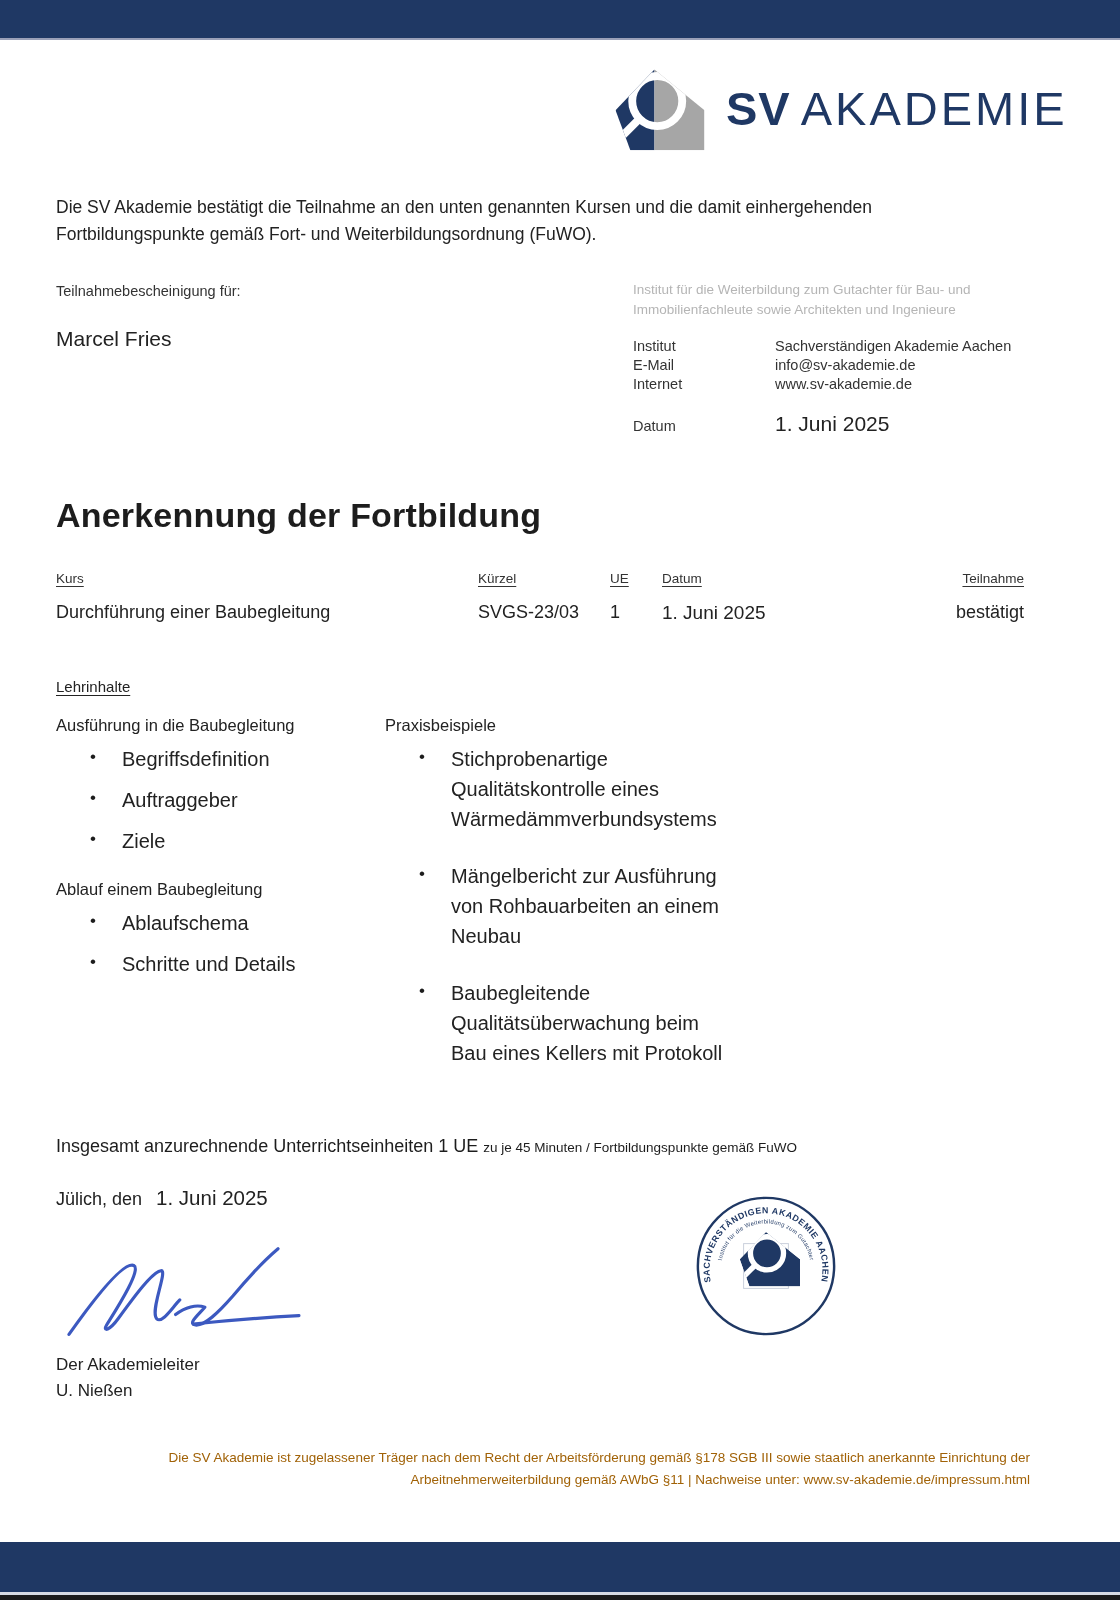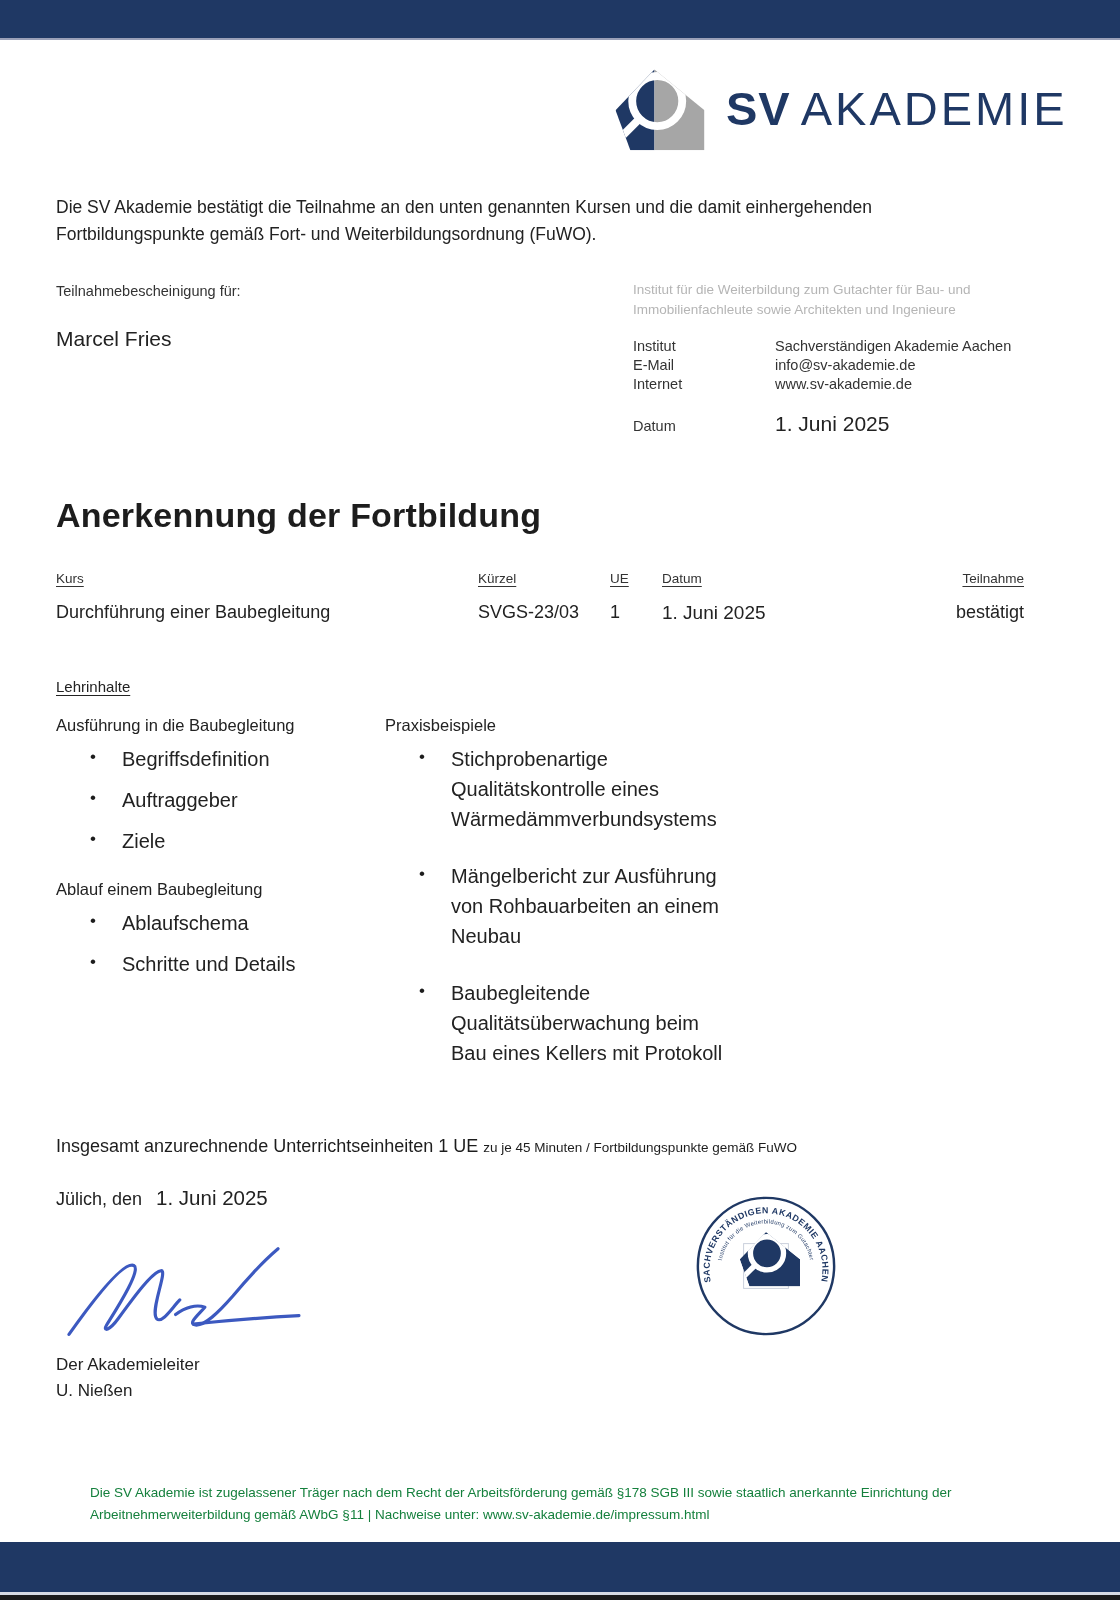--- a/index.html
+++ b/index.html
@@ -108,21 +108,21 @@
     position: absolute; top: 1186px; left: 56px;
     font-size: 18px; color: #222;
   }
   .place-date .date { font-size: 20.5px; margin-left: 14px; }
   .signature-svg { position: absolute; top: 1232px; left: 50px; width: 270px; height: 115px; }
   .sig-role { position: absolute; top: 1355px; left: 56px; font-size: 17px; color: #222; }
   .sig-name { position: absolute; top: 1381px; left: 56px; font-size: 17px; color: #222; }
   .seal { position: absolute; top: 1193px; left: 693px; width: 146px; height: 146px; }
   .footer {
     position: absolute; top: 1447px; left: 90px; width: 940px;
-    text-align: left; font-size: 13.5px; line-height: 1.65; color: #15803d; margin-top: 35px;
+    text-align: right; font-size: 13.5px; line-height: 1.65; color: #a16207;
   }
 </style>
 </head>
 <body>
 
 <div class="page">
 
   <div class="topbar"></div>
 
   <div class="logo">

